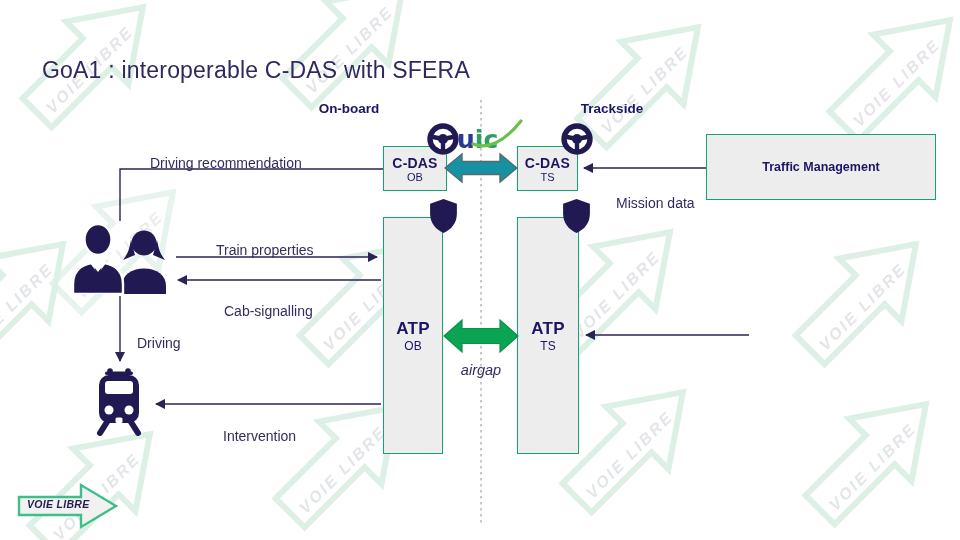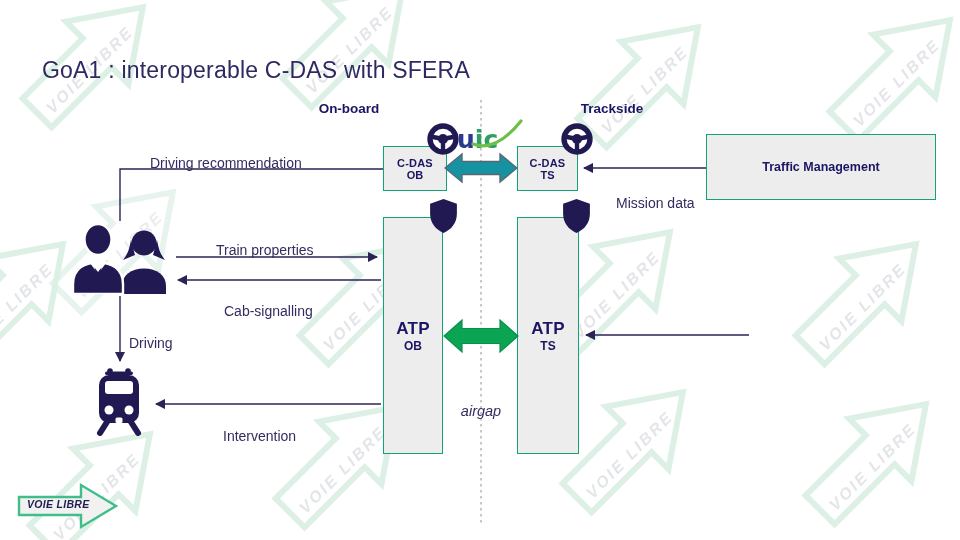--- a/index.html
+++ b/index.html
@@ -17,26 +17,26 @@
     color:#e4e5e9;white-space:nowrap;
   }
   
   .connectors{position:absolute;left:0;top:0;z-index:2;pointer-events:none;}
   .connectors path.flow{stroke:#2b2356;stroke-width:1.4;fill:none;}
   .connectors path.sep{stroke:#a4a4a8;stroke-width:1.2;fill:none;stroke-dasharray:2.5 3.5;}
   
   .title{position:absolute;left:42px;top:57px;font-size:23px;letter-spacing:.2px;color:#2e2960;z-index:3;}
   .col-header{position:absolute;top:101px;width:120px;text-align:center;font-size:13.5px;font-weight:bold;color:#1b1464;z-index:3;}
   .flow-label{position:absolute;font-size:14px;color:#322c5f;z-index:3;white-space:nowrap;margin-top:9px;}
-  .airgap{position:absolute;left:441px;top:362px;width:80px;text-align:center;font-style:italic;font-size:14.5px;color:#322c5f;z-index:3;margin-top:41px;}
+  .airgap{position:absolute;left:441px;top:362px;width:80px;text-align:center;font-style:italic;font-size:14.5px;color:#322c5f;z-index:3;}
   
   .gbox{position:absolute;background:#ededed;border:1.6px solid #12a275;box-sizing:border-box;
         display:flex;flex-direction:column;align-items:center;justify-content:center;z-index:3;}
-  .gbox .l1{font-size:11px;font-weight:bold;color:#1b1563;letter-spacing:.2px;}
-  .gbox .l2{font-size:11px;font-weight:bold;color:#1b1563;}
+  .gbox .l1{font-size:14px;font-weight:bold;color:#1b1563;letter-spacing:.2px;}
+  .gbox .l2{font-size:11px;font-weight:normal;color:#1b1563;}
   .gbox.atp .l1{font-size:17px;}
   .gbox.atp .l2{font-size:12px;}
   .gbox.wide{font-size:12.5px;font-weight:bold;color:#1b1563;text-align:center;padding:0 10px;}
   
   .icon{position:absolute;z-index:4;}
   
   .uic{position:absolute;left:455px;top:117px;width:70px;height:36px;z-index:4;}
   .uic .txt{position:absolute;left:2px;bottom:0;font-family:"DejaVu Sans",sans-serif;font-weight:bold;font-size:25px;line-height:26px;}
   .uic .u{color:#2b3a90;} .uic .ic{color:#2f9e63;}
   .uic svg{position:absolute;left:0;top:0;width:70px;height:36px;overflow:visible;}
@@ -148,21 +148,21 @@
     <path class="flow" d="M749,335 H586" marker-end="url(#ah)"></path>
   </svg>
 
   <div class="title">GoA1 : interoperable C-DAS with SFERA</div>
   <div class="col-header" style="left:289px">On-board</div>
   <div class="col-header" style="left:552px">Trackside</div>
 
   <div class="flow-label" style="left:150px;top:146px">Driving recommendation</div>
   <div class="flow-label" style="left:216px;top:233px">Train properties</div>
   <div class="flow-label" style="left:224px;top:294px">Cab-signalling</div>
-  <div class="flow-label" style="left:129px;top:326px">Driving</div>
+  <div class="flow-label" style="left:137px;top:326px">Driving</div>
   <div class="flow-label" style="left:223px;top:419px">Intervention</div>
   <div class="flow-label" style="left:616px;top:186px">Mission data</div>
   <div class="airgap">airgap</div>
 
   <div class="gbox" style="left:383px;top:146px;width:64px;height:45px">
     <span class="l1">C-DAS</span>
     <span class="l2">OB</span>
   </div>
   <div class="gbox" style="left:517px;top:146px;width:61px;height:45px">
     <span class="l1">C-DAS</span>

